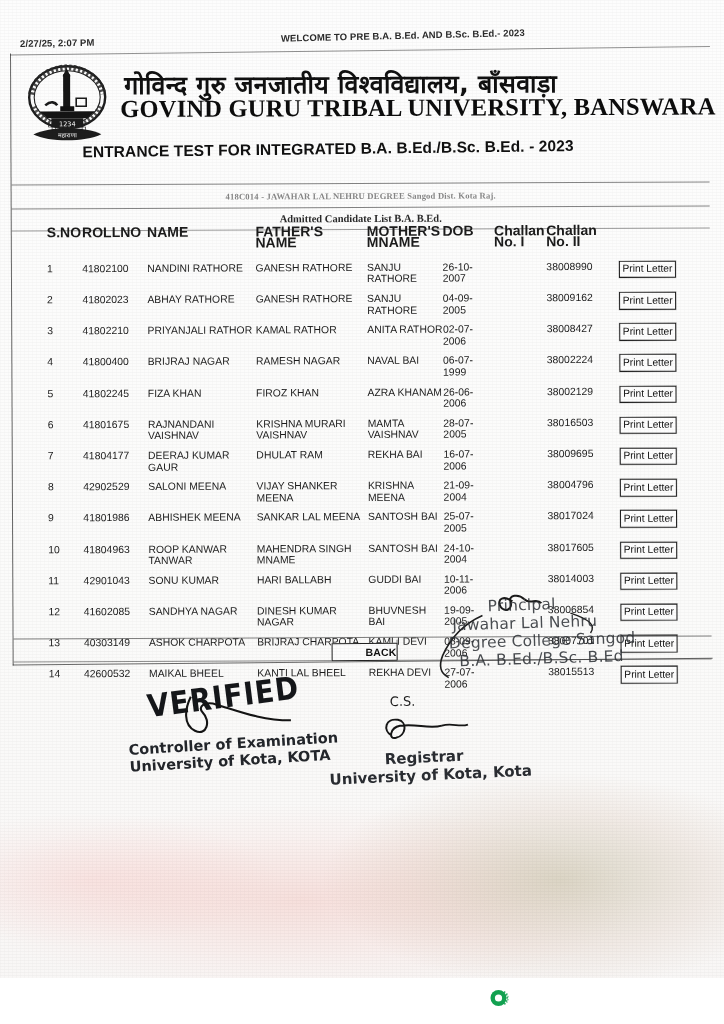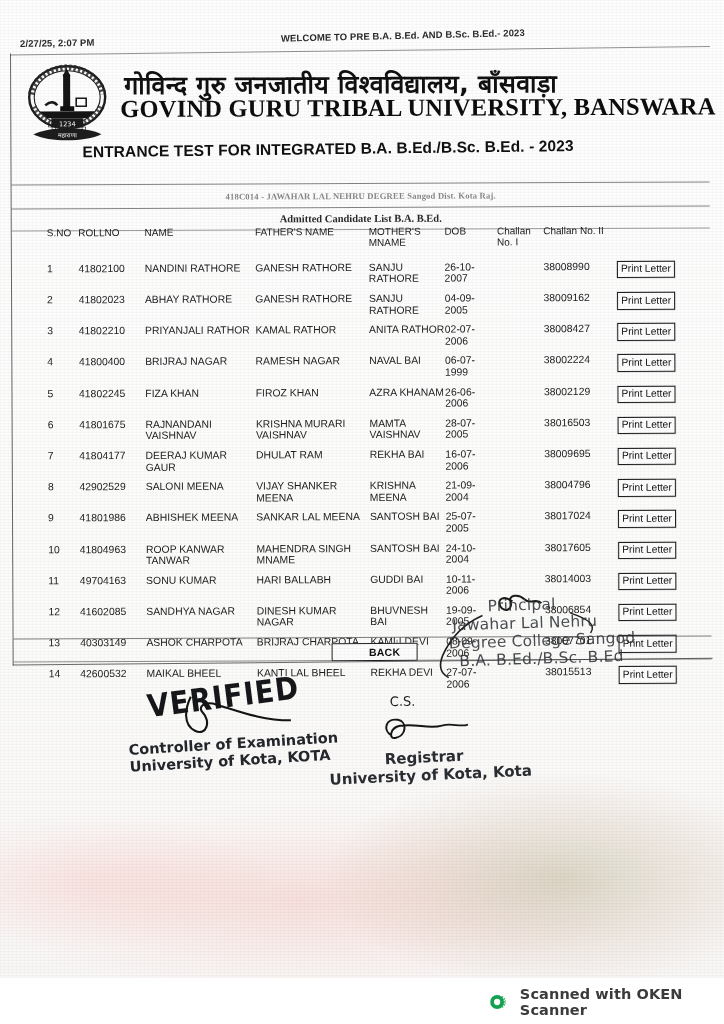--- a/index.html
+++ b/index.html
@@ -58,21 +58,21 @@
                font-size:8.6px;font-weight:bold;color:#6d6d6d;font-family:"Liberation Serif", serif;
                letter-spacing:.2px;opacity:.82;}
   .admitted{position:absolute;left:0;top:213px;width:724px;text-align:center;
             font-size:10.5px;font-weight:bold;color:#2a2a2a;font-family:"Liberation Serif", serif;}
 
   table.grid{position:absolute;left:48px;top:226px;width:648px;border-collapse:collapse;}
   table.grid th,table.grid td{
     padding:0;vertical-align:top;text-align:left;
     font-size:10.4px;line-height:11.6px;color:#1c1c1c;font-weight:normal;
   }
-  table.grid th{font-size:10px;font-weight:normal;color:#1c1c1c;padding-bottom:9px;line-height:11.4px;}
+  table.grid th{font-size:14px;font-weight:bold;color:#1c1c1c;padding-bottom:9px;line-height:11.4px;}
   table.grid td{padding-top:4px;padding-bottom:4px;}
   .c-sno{width:30px;}
   .c-roll{width:63px;}
   .c-name{width:105px;}
   .c-father{width:108px;}
   .c-mother{width:72px;}
   .c-dob{width:50px;}
   .c-ch1{width:44px;}
   .c-ch2{width:70px;}
   .c-btn{width:74px;}
@@ -83,21 +83,21 @@
   .printbtn{
     display:inline-block;font-size:10.2px;line-height:12px;padding:1.5px 3px 2px 3px;
     border:1.2px solid #1f1f1f;background:#fdfdfd;color:#111;font-weight:normal;white-space:nowrap;
     box-shadow:0 0 0 .5px rgba(0,0,0,.18);
   }
 
   
   .backrow-top{position:absolute;left:13px;top:637px;width:698px;height:1.1px;background:#333;opacity:.62;}
   .backrow-bot{position:absolute;left:13px;top:660px;width:698px;height:1.1px;background:#333;opacity:.55;}
   .backcell{position:absolute;left:331px;top:643px;width:64px;height:16px;border:1.2px solid #222;
-            background:#fcfcfc;display:flex;align-items:center;justify-content:center;padding-left:20px;}
+            background:#fcfcfc;display:flex;align-items:center;justify-content:flex-end;}
   .backcell span{font-size:10.5px;font-weight:bold;color:#111;letter-spacing:.2px;}
   .backsep{position:absolute;left:396px;top:640px;width:1.2px;height:21px;background:#333;opacity:.6;}
 
   
   .stamp{position:absolute;color:#23262b;font-family:"Liberation Sans", sans-serif;}
 
   #principal-stamp{left:448px;top:596px;width:215px;transform:rotate(-1.6deg);opacity:.86;}
   #principal-stamp div{font-size:15.5px;line-height:18px;letter-spacing:.2px;color:#2d3136;
                        font-family:"DejaVu Sans", sans-serif;}
   #principal-stamp .l1{padding-left:40px;}
@@ -295,21 +295,21 @@
           <td class="c-father">MAHENDRA SINGH MNAME</td>
           <td class="c-mother moth">SANTOSH BAI</td>
           <td class="c-dob dob">24-10-
 2004</td>
           <td class="c-ch1"></td>
           <td class="c-ch2">38017605</td>
           <td class="c-btn"><span class="printbtn">Print Letter</span></td>
         </tr>
         <tr>
           <td class="c-sno">11</td>
-          <td class="c-roll"><span class="rollno">49704163</span></td>
+          <td class="c-roll"><span class="rollno">42901043</span></td>
           <td class="c-name">SONU KUMAR</td>
           <td class="c-father">HARI BALLABH</td>
           <td class="c-mother moth">GUDDI BAI</td>
           <td class="c-dob dob">10-11-
 2006</td>
           <td class="c-ch1"></td>
           <td class="c-ch2">38014003</td>
           <td class="c-btn"><span class="printbtn">Print Letter</span></td>
         </tr>
         <tr>
@@ -395,14 +395,13 @@
 <div id="noise"></div>
 <div id="bottombar"></div>
 
 <div id="oken">
   <svg width="24" height="24" viewBox="0 0 24 24">
     <circle cx="10.5" cy="12" r="8" fill="#12a150"></circle>
     <circle cx="10.5" cy="12" r="3.6" fill="#ffffff"></circle>
     <path d="M16 5.6 A8 8 0 0 1 16 18.4" stroke="#12a150" stroke-width="1.7" fill="none" stroke-dasharray="1.6 1.6" opacity=".85"></path>
     <path d="M18.6 7.4 A8 8 0 0 1 18.6 16.6" stroke="#12a150" stroke-width="1.5" fill="none" stroke-dasharray="1.3 1.6" opacity=".6"></path>
   </svg>
-  <div class="label">Scanned with OKEN Scanner</div>
 </div>
 
 </body></html>

